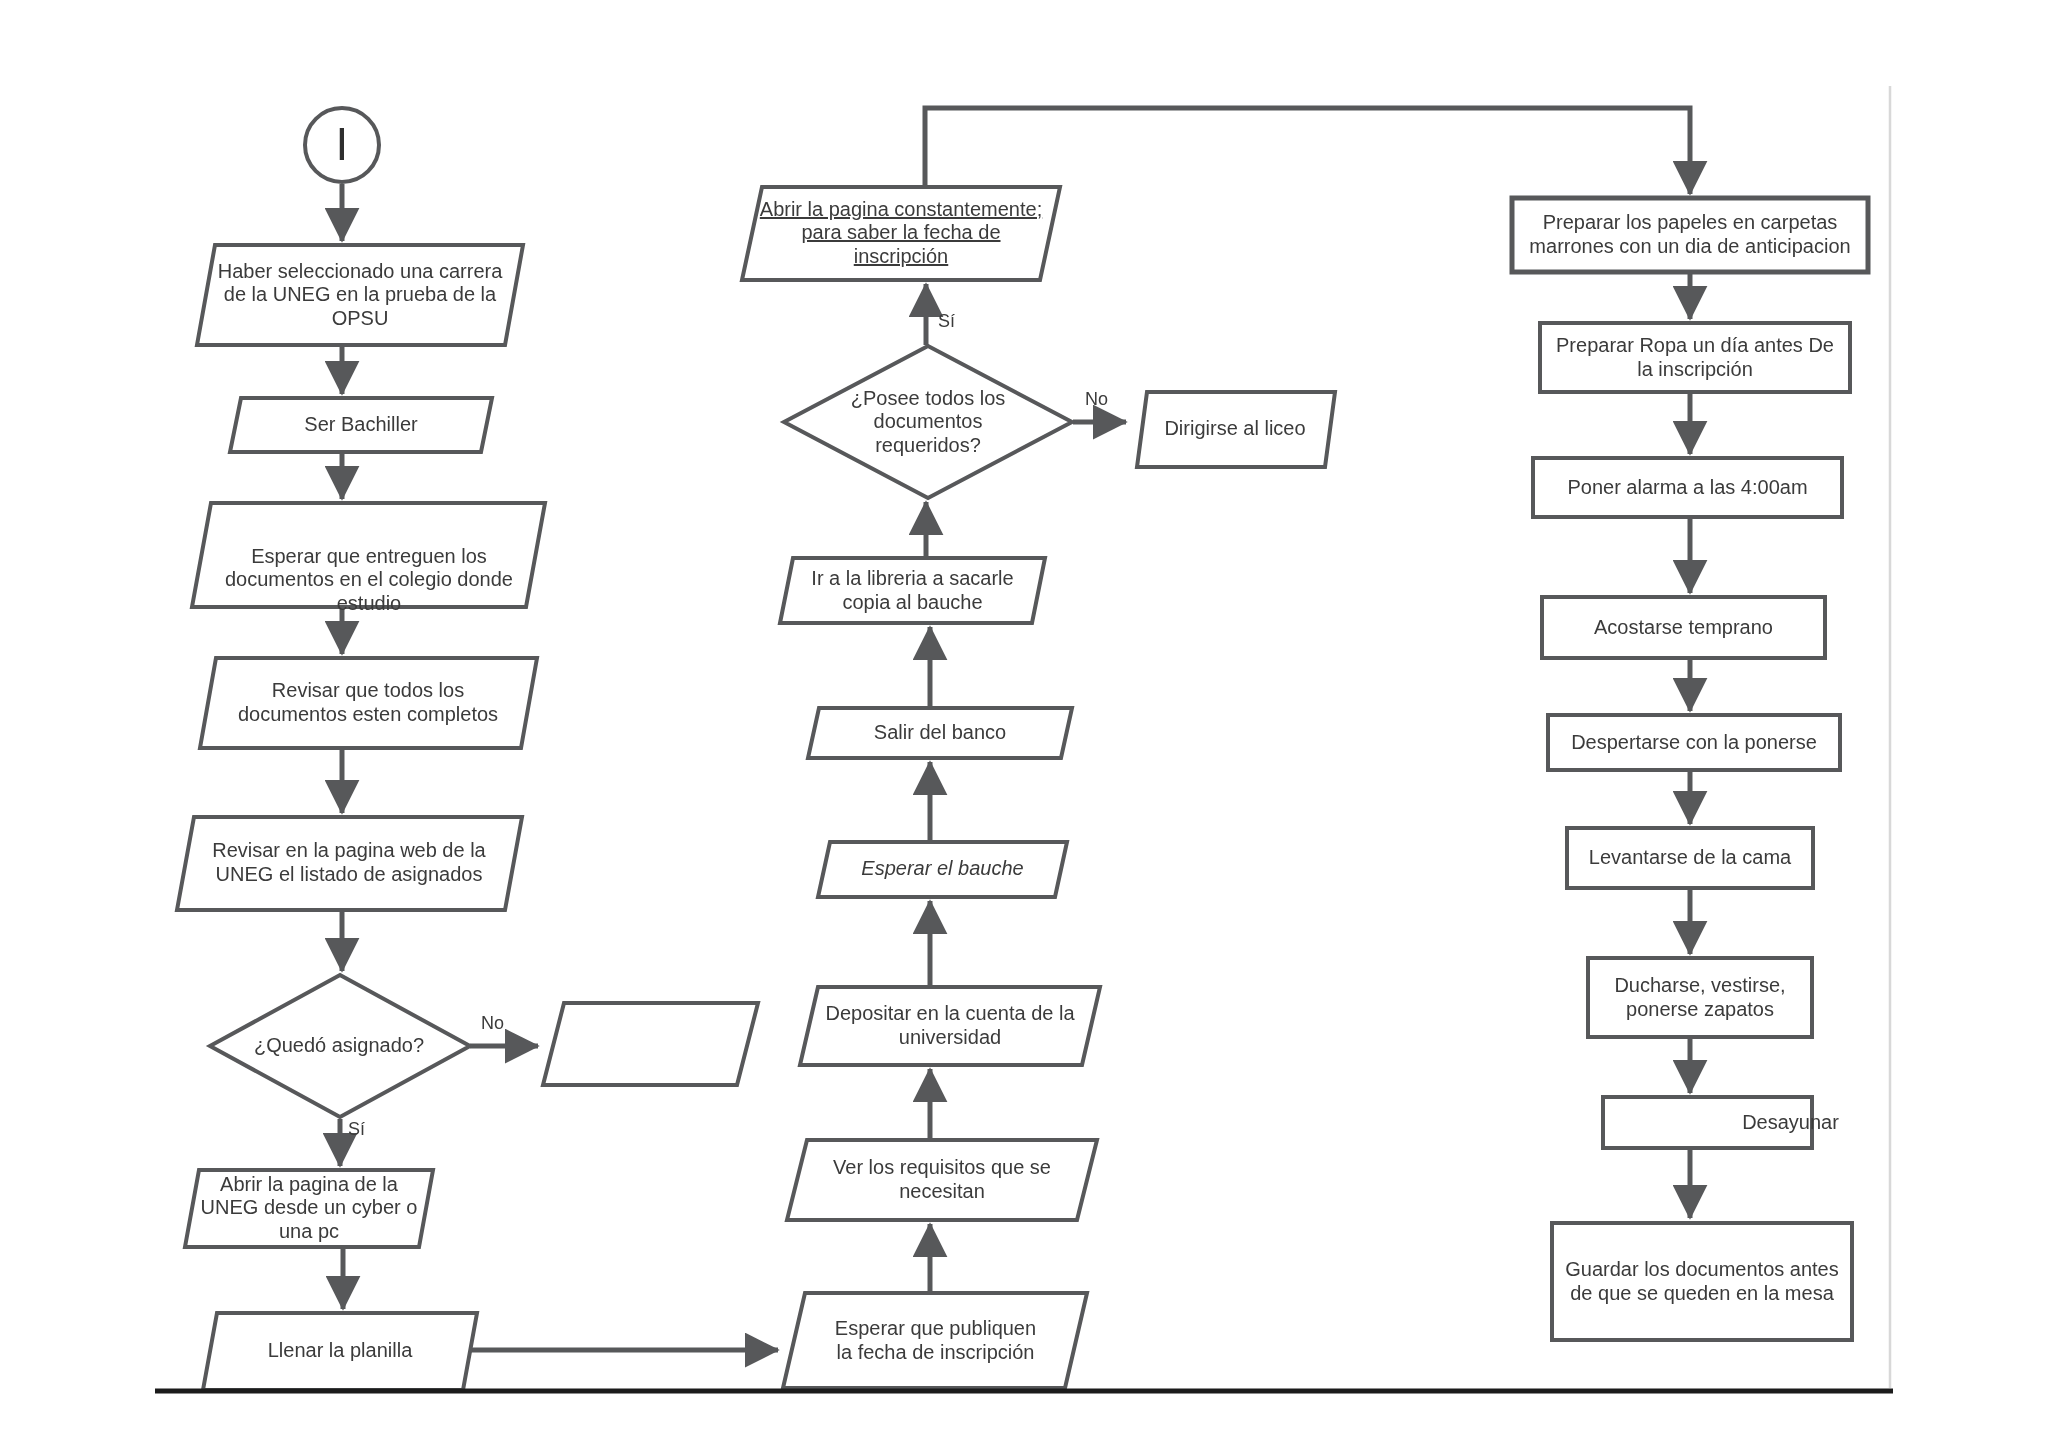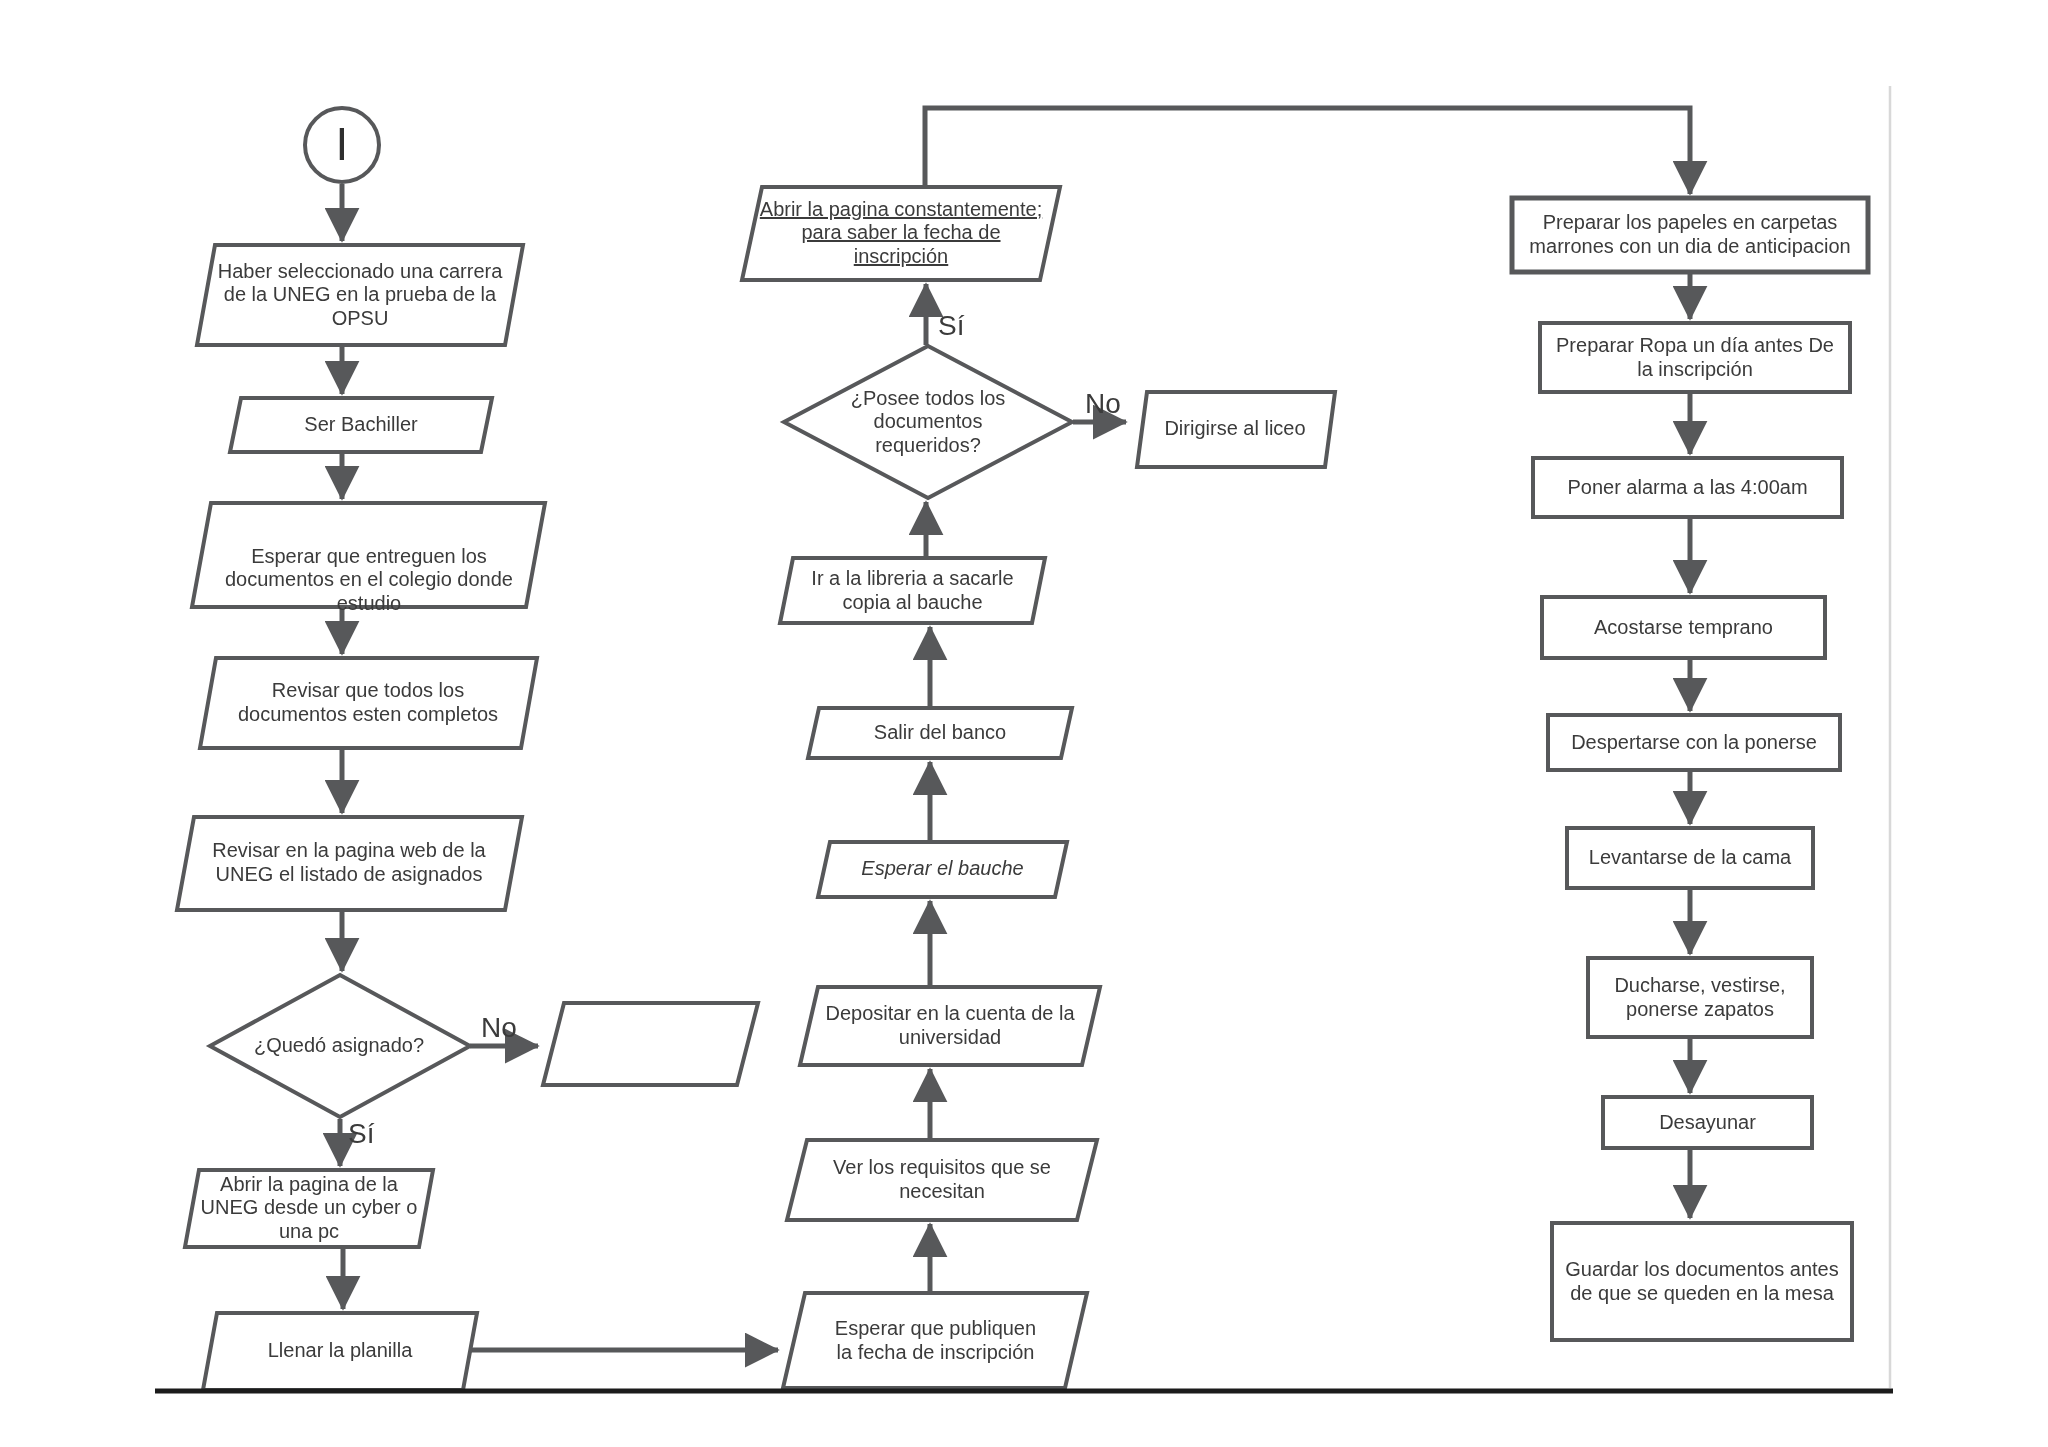--- a/index.html
+++ b/index.html
@@ -26,21 +26,21 @@
   .divider{stroke:var(--divider);stroke-width:2.5;}
   .lbl{
     position:absolute;
     display:flex;align-items:center;justify-content:center;
     text-align:center;
     font-size:20px;line-height:1.18;
     color:var(--text);
   }
   .edgeLbl{
     position:absolute;
-    font-size:28px;line-height:1;
+    font-size:18px;line-height:1;
     color:var(--text);
   }
   .startLbl{
     position:absolute;
     display:flex;align-items:center;justify-content:center;
     font-size:46px;font-weight:400;
     color:#2e2e2e;
   }
 </style>
 </head>
@@ -142,21 +142,21 @@
   <div class="lbl" style="left:1150px;top:398px;width:170px;height:62px;">Dirigirse al liceo</div>
   <div class="lbl" style="left:756px;top:193px;width:290px;height:80px;text-decoration:underline;">Abrir la pagina constantemente; para saber la fecha de inscripción</div>
 
   <div class="lbl" style="left:1520px;top:204px;width:340px;height:62px;">Preparar los papeles en carpetas marrones con un dia de anticipacion</div>
   <div class="lbl" style="left:1548px;top:329px;width:294px;height:57px;">Preparar Ropa un día antes De la inscripción</div>
   <div class="lbl" style="left:1541px;top:464px;width:293px;height:47px;">Poner alarma a las 4:00am</div>
   <div class="lbl" style="left:1550px;top:603px;width:267px;height:49px;">Acostarse temprano</div>
   <div class="lbl" style="left:1556px;top:721px;width:276px;height:43px;">Despertarse con la ponerse</div>
   <div class="lbl" style="left:1575px;top:834px;width:230px;height:48px;">Levantarse de la cama</div>
   <div class="lbl" style="left:1596px;top:964px;width:208px;height:67px;">Ducharse, vestirse, ponerse zapatos</div>
-  <div class="lbl" style="left:1611px;top:1103px;width:193px;height:39px;">Desayunar</div>
+  <div class="lbl" style="left:1694px;top:1103px;width:193px;height:39px;">Desayunar</div>
   <div class="lbl" style="left:1560px;top:1229px;width:284px;height:105px;">Guardar los documentos antes de que se queden en la mesa</div>
 
   <div class="edgeLbl" style="left:481px;top:1014px;">No</div>
   <div class="edgeLbl" style="left:348px;top:1120px;">Sí</div>
   <div class="edgeLbl" style="left:1085px;top:390px;">No</div>
   <div class="edgeLbl" style="left:938px;top:312px;">Sí</div>
 
 </div>
 
 </body></html>

